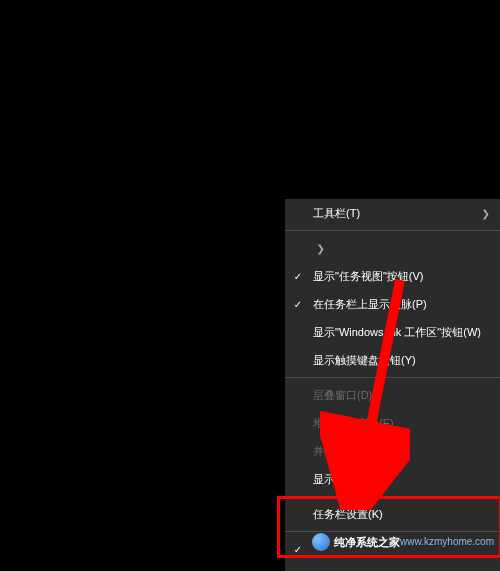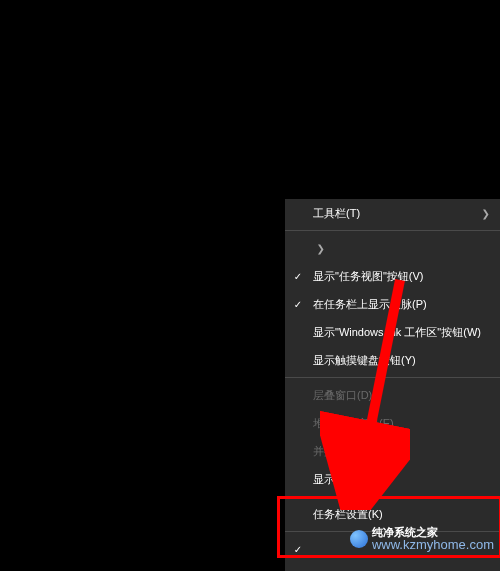--- a/index.html
+++ b/index.html
@@ -85,31 +85,31 @@
     }
     .watermark-logo {
       width: 18px;
       height: 18px;
       background: radial-gradient(circle at 30% 30%, #7fc3ff, #2a6fd6);
       border-radius: 50%;
       flex-shrink: 0;
     }
     .watermark-text {
       display: flex;
-      flex-direction: column;
+      flex-direction: row;
       line-height: 1;
     }
     .watermark-title {
       color: #fff;
       font-size: 11px;
       font-weight: bold;
     }
     .watermark-url {
       color: #8fb8e8;
-      font-size: 13px;
+      font-size: 10px;
     }
     .checkmark {
       color: #fff;
       font-size: 10px;
     }
     .gear {
       color: #fff;
       font-size: 12px;
     }
   </style>

